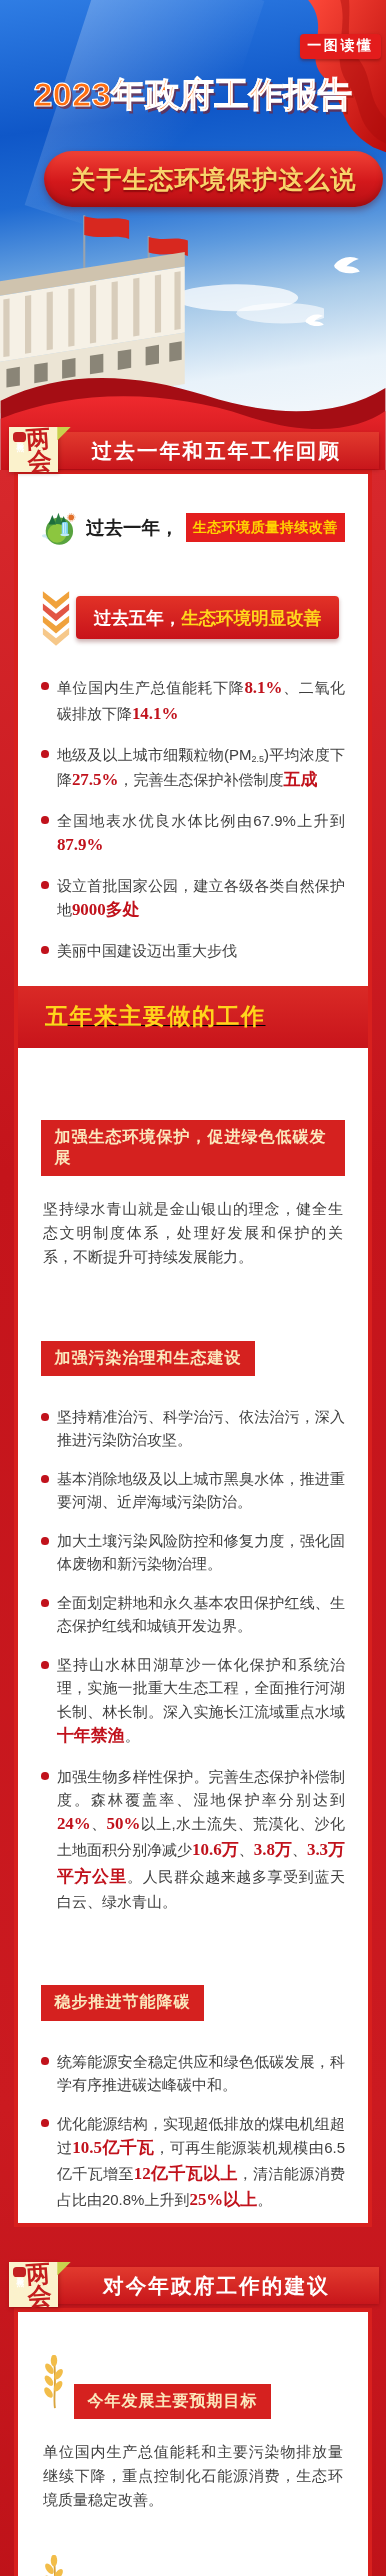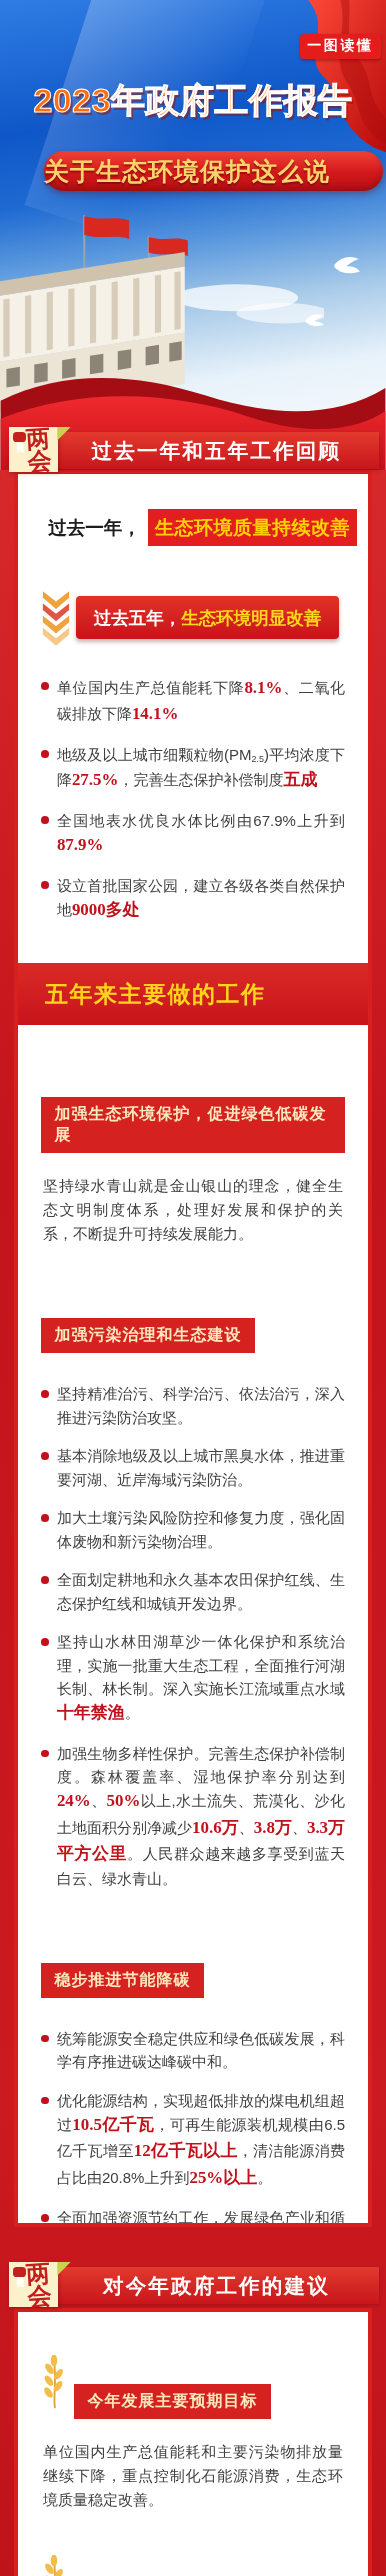--- a/index.html
+++ b/index.html
@@ -9,27 +9,27 @@
   
   .hero{position:relative;width:386px;height:470px;overflow:hidden;
     background:linear-gradient(172deg,#2f7de4 0%,#0f57c8 26%,#1e6ad2 40%,#5d9ade 52%,#a9cbe9 64%,#e8f2fa 78%,#fdfdfd 100%);}
   .hero .ray{position:absolute;left:62px;top:-31px;width:165px;height:268px;
     background:linear-gradient(115deg,rgba(255,255,255,.28),rgba(255,255,255,0) 70%);
     transform:rotate(18deg);}
   .flag-svg{position:absolute;top:0;right:0;}
   .tagline{position:absolute;top:14.4px;right:5.2px;background:#e31c1c;color:#fff;
     font-size:14px;font-weight:900;letter-spacing:2.6px;padding:3.1px 7.2px;border-radius:4.1px;
     box-shadow:0 1.5px 3.1px rgba(80,0,0,.35);margin-top:20px;}
-  .title{position:absolute;top:78px;left:0;width:386px;margin:0;text-align:center;
+  .title{position:absolute;top:72px;left:0;width:386px;margin:0;text-align:center;
     font-size:34px;font-weight:900;letter-spacing:0.5px;color:#ff6f12;
     -webkit-text-stroke:1px #ffffff;
     text-shadow:2.1px 2.6px 0 rgba(150,20,8,.55),-0.5px -0.5px 0 #fff;}
-  .banner{position:absolute;top:151px;left:44px;right:3.1px;height:40px;border-radius:28px;
+  .banner{position:absolute;top:151px;left:44px;right:3.1px;height:56px;border-radius:28px;
     background:linear-gradient(180deg,#f14236 0%,#d3181b 55%,#b80f14 100%);
-    display:flex;align-items:center;justify-content:flex-start;
+    display:flex;align-items:center;justify-content:center;
     box-shadow:0 3.1px 7.2px rgba(100,0,0,.35), inset 0 -3.1px 6.2px rgba(0,0,0,.18);}
   .banner span{font-family:"Liberation Serif","DejaVu Serif",serif;font-size:25px;font-weight:900;
     letter-spacing:1px;color:#f8d46a;text-shadow:0 1.5px 1.5px rgba(90,0,0,.5);}
   .building-svg{position:absolute;left:-6.2px;top:205px;}
   .dove{position:absolute;}
   .ribbon-svg{position:absolute;left:0;bottom:0;}
 
   
   .sec-header{position:relative;height:46px;}
   .sec-header-1{position:absolute;top:427px;left:0;right:0;z-index:5;height:46px;}
@@ -52,37 +52,37 @@
   .main{position:relative;background:linear-gradient(180deg,#d7282c 0%,#c4141b 30%,#cb1a20 70%,#b90f16 100%);}
   .card{box-sizing:border-box;width:358px;margin:0 auto;background:#fff;border:4.1px solid #d8201e;
     padding:0 23px;overflow:hidden;}
   .card-1{height:1757px;}
   .card-2{height:502px;margin-top:0;}
   .sec-header-2{margin-top:35px;}
 
   
   .eco-row{display:flex;align-items:center;gap:7.2px;margin-top:21.6px;}
   .eco-row .prefix{font-size:18.5px;font-weight:700;color:#1d1d1d;white-space:nowrap;}
-  .hl-box{background:#e31e1e;color:#ffd200;font-weight:900;font-size:19px;letter-spacing:0.5px;
+  .hl-box{background:#e31e1e;color:#ffd200;font-weight:900;font-size:14px;letter-spacing:0.5px;
     padding:5.2px 7.2px;white-space:nowrap;}
   .pill-row{display:flex;align-items:center;gap:5.2px;margin-top:30px;}
   .pill{background:linear-gradient(180deg,#e23227,#c8131a);border-radius:4px;padding:9.3px 17.5px;
     box-shadow:0 2.1px 4.1px rgba(90,0,0,.3);white-space:nowrap;}
   .pill-pre{color:#fff;font-size:17.5px;font-weight:700;}
   .pill-hl{color:#ffd81c;font-size:17.5px;font-weight:900;}
 
   .bullets{list-style:none;margin:29px 0 0;padding:0;}
   .bullet{display:flex;gap:8.2px;margin-bottom:15.5px;}
   .bullet .dot{flex:none;width:7.7px;height:7.7px;border-radius:50%;background:#c1121c;margin-top:7.7px;}
   .segs{font-size:15px;line-height:1.55;color:#3f3f3f;text-align:justify;}
   .segs .em{color:#c1121c;font-weight:800;font-family:"Liberation Serif","DejaVu Serif",serif;font-size:1.13em;margin-top:40px;}
   .segs .sub{font-size:.6em;vertical-align:-.25em;}
 
-  .work-band{margin:40px -23px 0;background:linear-gradient(180deg,#da2a26,#c8141b);
-    padding:15.5px 10.3px 15.5px 27px;}
+  .work-band{margin:24px -23px 0;background:linear-gradient(180deg,#da2a26,#c8141b);
+    padding:15.5px 10.3px 15.5px 27px;text-decoration:underline;}
   .work-band span{font-family:"Liberation Serif","DejaVu Serif",serif;font-size:23px;font-weight:900;
     color:#ffd51c;letter-spacing:1.5px;}
 
   .chip-row{margin-top:34px;display:flex;align-items:center;gap:7.2px;}
   .chip{display:inline-block;background:#d5211f;color:#fbe8bd;font-weight:800;font-size:16px;
     letter-spacing:1px;padding:7.2px 13.4px;margin-top:38px;}
   .para{font-size:15px;line-height:1.6;color:#3f3f3f;text-align:justify;margin:20.6px 2.1px 0;}
   .wheat-svg{flex:none;}
 </style>
 </head>
@@ -221,20 +221,24 @@
             <span class="segs"><span>地级及以上城市细颗粒物(PM</span><span class="sub">2.5</span><span>)平均浓度下降</span><span class="em">27.5%</span><span>，完善生态保护补偿制度</span><span class="em">五成</span></span>
           </li>
         <li class="bullet">
             <span class="dot"></span>
             <span class="segs"><span>全国地表水优良水体比例由67.9%上升到</span><span class="em">87.9%</span></span>
           </li>
         <li class="bullet">
             <span class="dot"></span>
             <span class="segs"><span>设立首批国家公园，建立各级各类自然保护地</span><span class="em">9000多处</span></span>
           </li>
+        <li class="bullet">
+            <span class="dot"></span>
+            <span class="segs"><span>美丽中国建设迈出重大步伐</span></span>
+          </li>
       </ul>
 
       <div class="work-band">
         <span>五年来主要做的工作</span>
       </div>
 
       <div class="chip-row">
         <span class="chip">加强生态环境保护，促进绿色低碳发展</span>
       </div>
       <p class="para">坚持绿水青山就是金山银山的理念，健全生态文明制度体系，处理好发展和保护的关系，不断提升可持续发展能力。</p>

